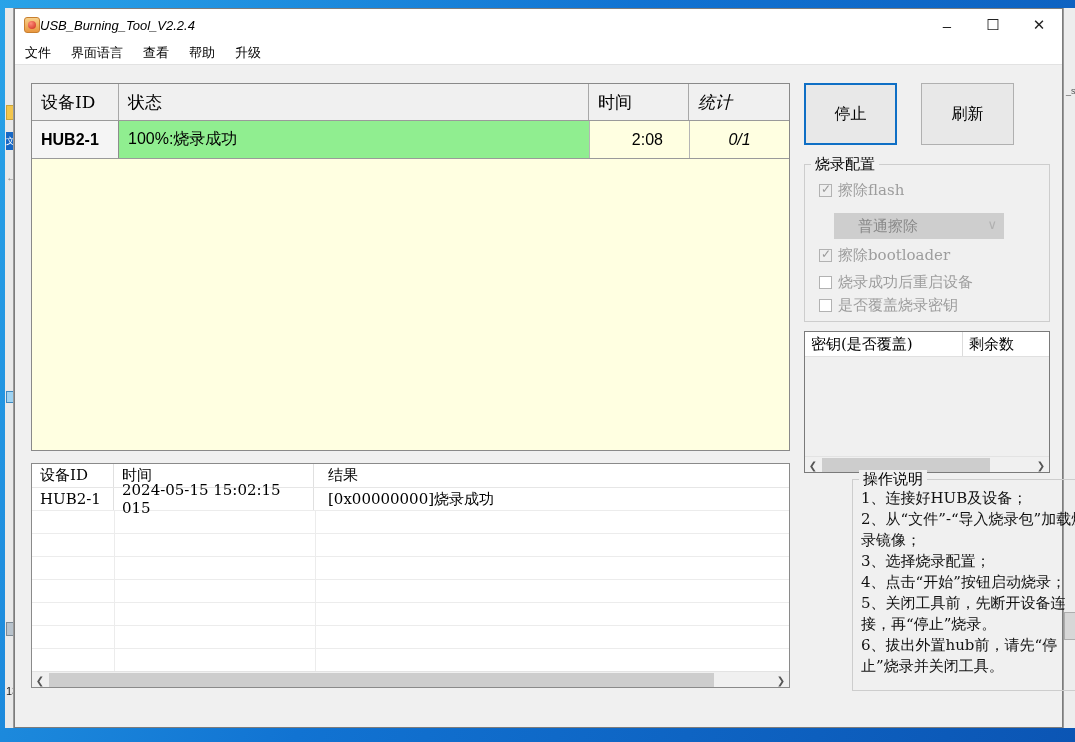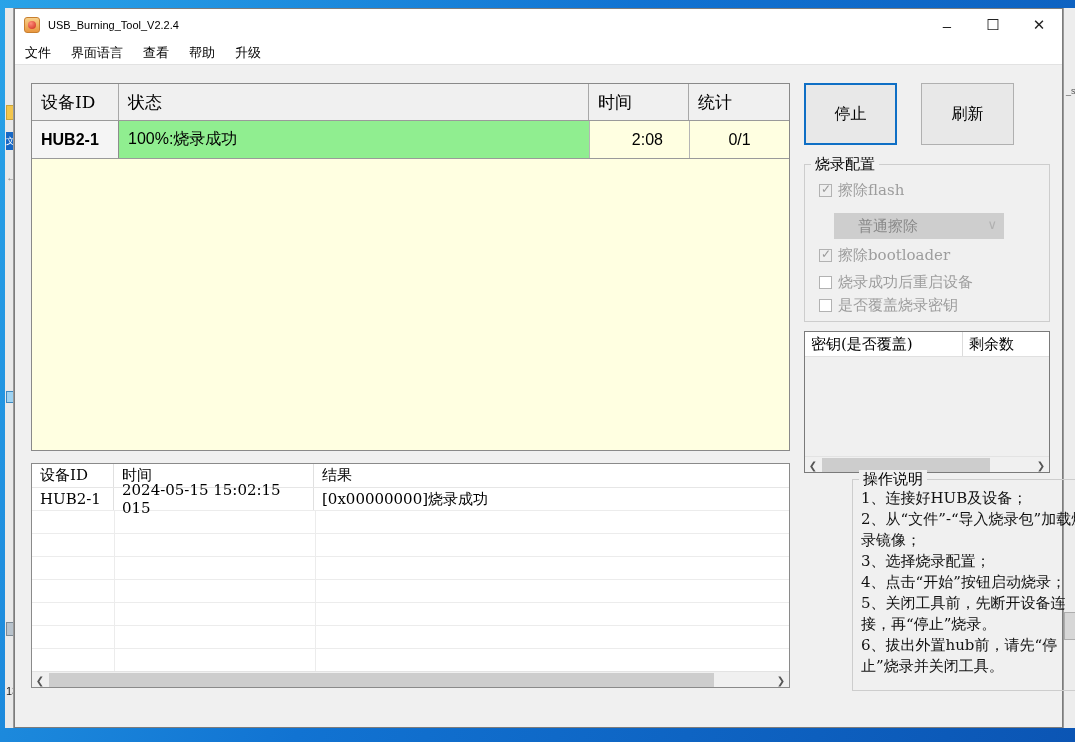--- a/index.html
+++ b/index.html
@@ -13,34 +13,34 @@
   .left-sliver { position:absolute; left:5px; top:8px; width:9px; height:720px; background:#e9e9e9; border-right:1px solid #9a9a9a; overflow:hidden; }
   .ls-ico { position:absolute; left:1px; width:9px; }
   .right-sliver { position:absolute; left:1063px; top:8px; width:12px; height:720px; background:#ededed; border-left:1px solid #9a9a9a; overflow:hidden; font-size:9px; color:#555;padding-left:39px; }
 
   
   .window { position:absolute; left:14px; top:8px; width:1049px; height:720px; background:#f0f0f0; border:1px solid #7c7c7c; }
 
   .titlebar { position:absolute; left:0; top:0; width:100%; height:32px; background:#ffffff; display:flex; align-items:center; }
   .app-icon { width:16px; height:16px; margin-left:9px; border-radius:3px; background:linear-gradient(#f7d08a,#e9973f); border:1px solid #c87f2f; position:relative; }
   .app-icon::after { content:""; position:absolute; left:3px; top:3px; width:8px; height:8px; border-radius:50%; background:radial-gradient(circle at 35% 30%, #ff8d7a, #cc2b1d); }
-  .title-text { margin-left:8px; font-size:11px; color:#000; }
+  .title-text { margin-left:0; font-size:13px; color:#000;font-style:italic; }
   .win-controls { margin-left:auto; display:flex; align-items:center; height:100%; }
   .win-btn { width:46px; height:100%; display:flex; align-items:center; justify-content:center; font-size:15px; color:#222; cursor:default; }
 
   .menubar { position:absolute; left:0; top:32px; width:100%; height:23px; background:#ffffff; display:flex; align-items:center; font-size:13px; color:#000; }
   .menu-item { padding:2px 10px; }
   .client-top-line { position:absolute; left:0; top:55px; width:100%; height:1px; background:#e2e2e2; }
 
   
   .device-table { position:absolute; left:16px; top:74px; width:759px; height:368px; background:#ffffe1; border:1px solid #898989; }
   .dt-header { display:flex; height:37px; background:#f0f0f0; border-bottom:1px solid #9a9a9a; }
   .dt-header .cell { font-family:"DejaVu Serif", serif; font-size:17px; color:#000; display:flex; align-items:center; padding-left:9px; border-right:1px solid #a8a8a8; }
   .dt-row { display:flex; height:38px; border-bottom:1px solid #9a9a9a; }
-  .c-id { width:87px; } .c-status { width:470px; } .c-time { width:100px; } .c-stat { flex:1; border-right:none !important; }
+  .c-id { width:87px; } .c-status { width:470px; } .c-time { width:100px; } .c-stat { flex:1; border-right:none !important;font-style:italic; }
   .dt-row .cell { display:flex; align-items:center; font-size:16px; }
   .dt-id-cell { background:#f5f5f5; border-right:1px solid #8d8d8d; padding-left:9px; font-weight:bold; color:#000; }
   .dt-status-cell { background:#90ee90; padding-left:9px; color:#000; }
   .dt-time-cell { background:#ffffe1; justify-content:flex-end; padding-right:26px; border-left:1px solid #b5b5b5; }
   .dt-stat-cell { background:#ffffe1; justify-content:center; border-left:1px solid #b5b5b5; }
 
   
   .btn { position:absolute; width:93px; height:62px; background:#e8e8e8; display:flex; align-items:center; justify-content:center; font-size:16px; color:#000; cursor:default; }
   .btn-stop { left:789px; top:74px; border:2px solid #0f6fc5; }
   .btn-refresh { left:906px; top:74px; border:1px solid #b0b0b0; }
@@ -71,21 +71,21 @@
   
   .instr-group { left:789px; top:470px; width:246px; height:212px;margin-left:48px; }
   .instr-body { position:absolute; left:8px; top:8px; right:6px; font-family:"DejaVu Serif", serif; font-size:15px; line-height:21px; color:#111; }
 
   
   .log-table { position:absolute; left:16px; top:454px; width:759px; height:225px; background:#ffffff; border:1px solid #8a8a8a; display:flex; flex-direction:column; }
   .lt-header { display:flex; height:24px; font-family:"DejaVu Serif", serif; font-size:15px; color:#000; border-bottom:1px solid #e6e6e6; }
   .lt-header .cell { display:flex; align-items:center; padding-left:8px; }
   .lt-c1 { width:82px; border-right:1px solid #e0e0e0; }
   .lt-c2 { width:200px; border-right:1px solid #e0e0e0; }
-  .lt-c3 { flex:1; }
+  .lt-c3 { flex:1;margin-left:6px; }
   .lt-row { display:flex; height:23px; font-family:"DejaVu Serif", serif; font-size:15px; color:#000; border-bottom:1px solid #ececec; }
   .lt-row .cell { display:flex; align-items:center; padding-left:8px; }
   .lt-body { flex:1; position:relative; }
   .lt-vline { position:absolute; top:0; bottom:0; width:1px; background:#ececec; }
   .lt-hline { position:absolute; left:0; right:0; height:1px; background:#ececec; }
 
   
   .statusbar { position:absolute; left:0; bottom:0; width:100%; height:27px; background:#fdfdfd; border-top:1px solid #8a8a8a; display:flex; align-items:center; font-family:"DejaVu Serif", serif; font-size:15px; color:#111; }
   .sb-cell { height:100%; display:flex; align-items:center; border-right:1px solid #d6d6d6; }
   .sb-path { width:525px; padding-left:8px; }

